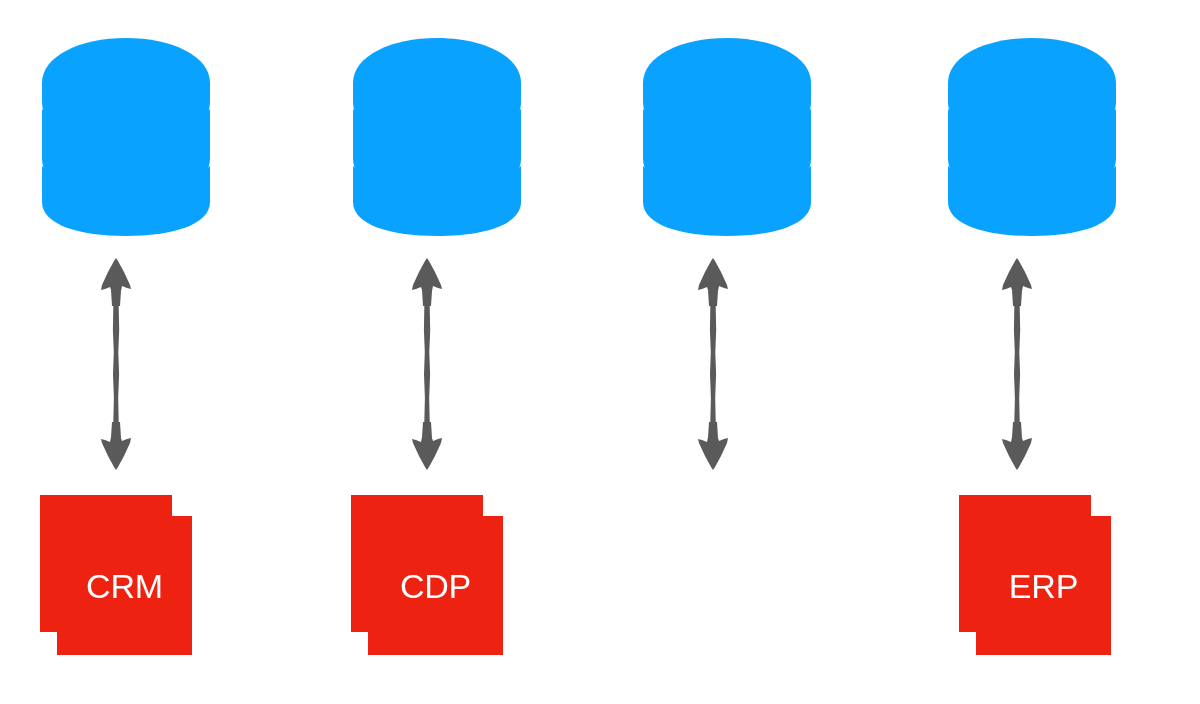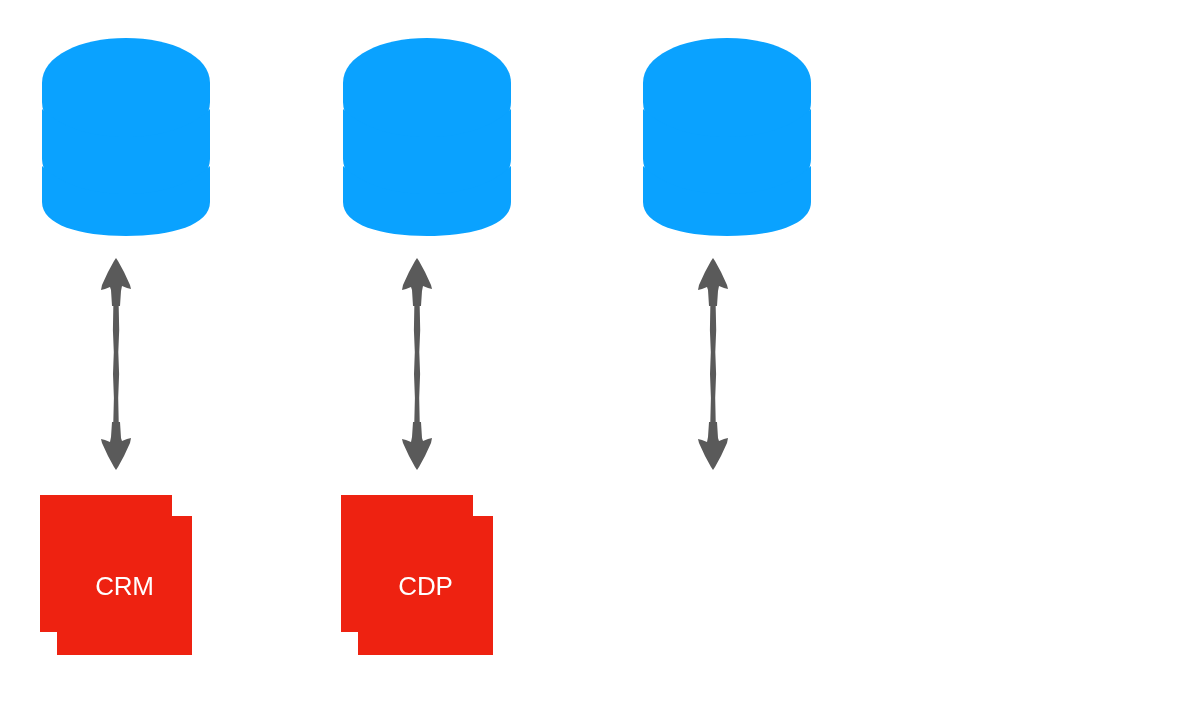--- a/index.html
+++ b/index.html
@@ -72,21 +72,21 @@
     width: 135px;
     height: 139px;
     background: var(--card-red, #ee2211);
     display: flex;
     align-items: center;
     justify-content: center;
   }
   .card-label {
     color: #ffffff;
     font-family: "Liberation Sans", sans-serif;
-    font-size: 26px;
+    font-size: 34px;
     font-weight: 400;
     line-height: 1;
     letter-spacing: -0.2px;
     white-space: nowrap;
   }
 </style>
 </head>
 <body>
 
 <div id="canvas">
@@ -115,21 +115,21 @@
 
     <div class="card-stack" style="--card-red:#ee2211">
       <div class="card-back"></div>
       <div class="card-front">
         <span class="card-label">CRM</span>
       </div>
     </div>
 
   </div>
 
-  <div class="column" style="left:341px">
+  <div class="column" style="left:351px">
 
     <div class="db-icon">
       <svg viewBox="0 0 172 202" xmlns="http://www.w3.org/2000/svg" aria-hidden="true">
         <g fill="#0aa2ff">
           <path d="M86 2 C132 2 170 20 170 47 L170 66 C170 93 132 111 86 111 C40 111 2 93 2 66 L2 47 C2 20 40 2 86 2 Z"></path>
           <path d="M2 73 C22 92 52 101 86 101 C120 101 150 92 170 73 L170 123 C170 148 132 164 86 164 C40 164 2 148 2 123 Z"></path>
           <path d="M2 130 C22 149 52 158 86 158 C120 158 150 149 170 130 L170 166 C170 189 132 200 86 200 C40 200 2 189 2 166 Z"></path>
         </g>
       </svg>
     </div>
@@ -171,14 +171,44 @@
           <path d="M20 2 L22 5 L28 16 L34 29 L35 33 L31 32 L26 30 L25 35 L24 50 L20 50 L16 50 L15 34 L14 31 L9 33 L5 34 L6 29 L12 16 L18 5 Z"></path>
           <path d="M17.4 46 L22.6 46 L23.2 74 L22.3 96 L23.1 118 L22.2 142 L22.8 170 L17.2 170 L17.9 142 L17.0 118 L17.8 96 L16.9 74 Z"></path>
           <path d="M20 214 L18 211 L12 200 L6 187 L5 183 L9 184 L14 186 L15 181 L16 166 L20 166 L24 166 L25 182 L26 185 L31 183 L35 182 L34 187 L28 200 L22 211 Z"></path>
         </g>
       </svg>
     </div>
 
 
   </div>
 
+  <div class="column" style="left:941px">
+
+    <div class="db-icon" style="left:5px">
+      <svg viewBox="0 0 172 202" xmlns="http://www.w3.org/2000/svg" aria-hidden="true">
+        <g fill="#0aa2ff">
+          <path d="M86 2 C132 2 170 20 170 47 L170 66 C170 93 132 111 86 111 C40 111 2 93 2 66 L2 47 C2 20 40 2 86 2 Z"></path>
+          <path d="M2 73 C22 92 52 101 86 101 C120 101 150 92 170 73 L170 123 C170 148 132 164 86 164 C40 164 2 148 2 123 Z"></path>
+          <path d="M2 130 C22 149 52 158 86 158 C120 158 150 149 170 130 L170 166 C170 189 132 200 86 200 C40 200 2 189 2 166 Z"></path>
+        </g>
+      </svg>
+    </div>
+
+    <div class="arrow" style="left:56px">
+      <svg viewBox="0 0 40 216" xmlns="http://www.w3.org/2000/svg" aria-hidden="true">
+        <g fill="#5a5a5a">
+          <path d="M20 2 L22 5 L28 16 L34 29 L35 33 L31 32 L26 30 L25 35 L24 50 L20 50 L16 50 L15 34 L14 31 L9 33 L5 34 L6 29 L12 16 L18 5 Z"></path>
+          <path d="M17.4 46 L22.6 46 L23.2 74 L22.3 96 L23.1 118 L22.2 142 L22.8 170 L17.2 170 L17.9 142 L17.0 118 L17.8 96 L16.9 74 Z"></path>
+          <path d="M20 214 L18 211 L12 200 L6 187 L5 183 L9 184 L14 186 L15 181 L16 166 L20 166 L24 166 L25 182 L26 185 L31 183 L35 182 L34 187 L28 200 L22 211 Z"></path>
+        </g>
+      </svg>
+    </div>
+
+    <div class="card-stack" style="--card-red:#ee2211; left:18px">
+      <div class="card-back"></div>
+      <div class="card-front">
+        <span class="card-label">ERP</span>
+      </div>
+    </div>
+
+  </div>
 
 </div>
 
 </body></html>

